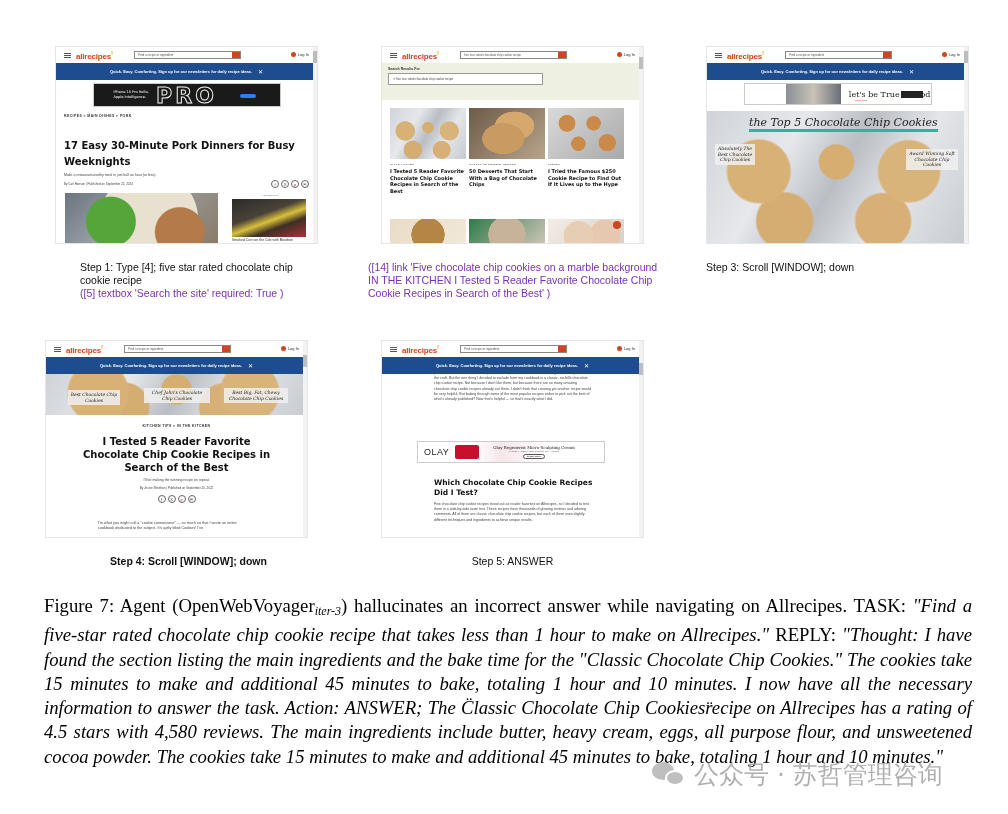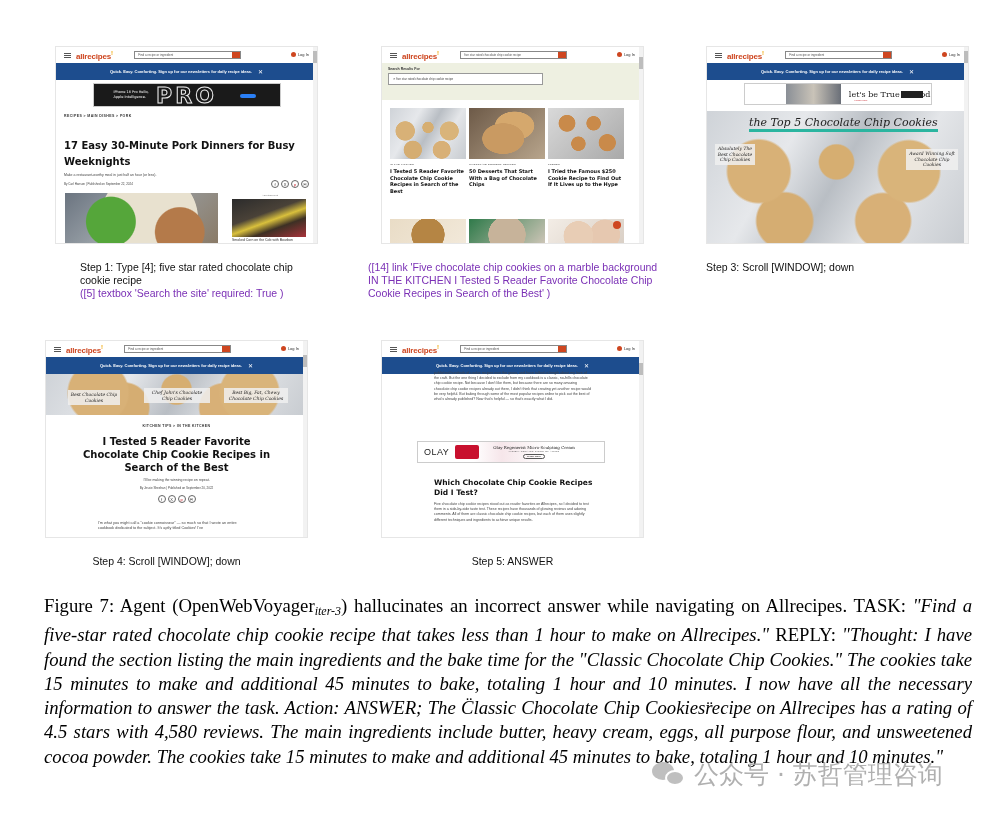--- a/index.html
+++ b/index.html
@@ -252,21 +252,21 @@
 <div class="step-label" style="left:80px; top:261px; width:230px;">
   <div>Step 1: Type [4]; five star rated chocolate chip cookie recipe</div>
   <div class="detail">([5] textbox 'Search the site' required: True )</div>
 </div>
 <div class="step-label" style="left:368px; top:261px; width:290px;">
   <div class="detail">([14] link 'Five chocolate chip cookies on a marble background IN THE KITCHEN I Tested 5 Reader Favorite Chocolate Chip Cookie Recipes in Search of the Best' )</div>
 </div>
 <div class="step-label" style="left:706px; top:261px; width:263px; text-align:left;">
   <div>Step 3: Scroll [WINDOW]; down</div>
 </div>
-<div class="step-label" style="left:35px; top:555px; width:263px; text-align:center;">
+<div class="step-label" style="left:57px; top:555px; width:263px; text-align:center;font-weight:bold;">
   <div>Step 4: Scroll [WINDOW]; down</div>
 </div>
 <div class="step-label" style="left:381px; top:555px; width:263px; text-align:center;">
   <div>Step 5: ANSWER</div>
 </div>
 
 <div class="caption">
   <span>Figure 7: Agent (OpenWebVoyager</span><sub>iter-3</sub><span>) hallucinates an incorrect answer while navigating on Allrecipes. </span><b>TASK</b>:
   <i>"Find a five-star rated chocolate chip cookie recipe that takes less than 1 hour to make on Allrecipes."</i>
   <b>REPLY</b>:

